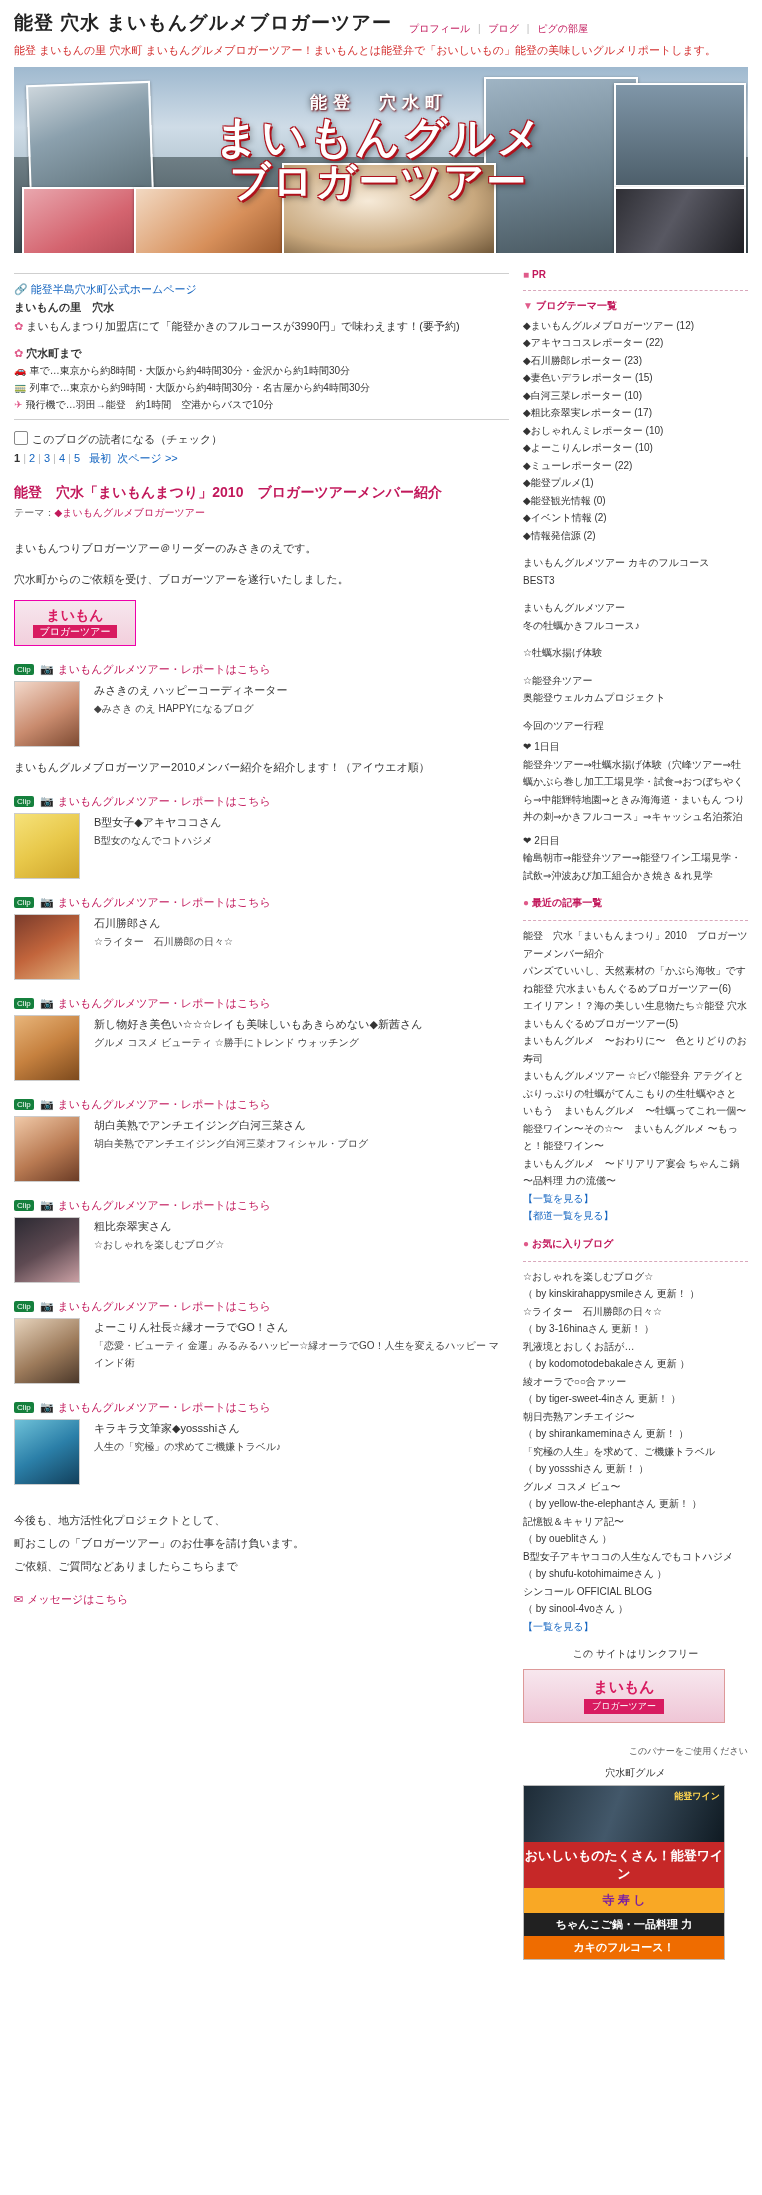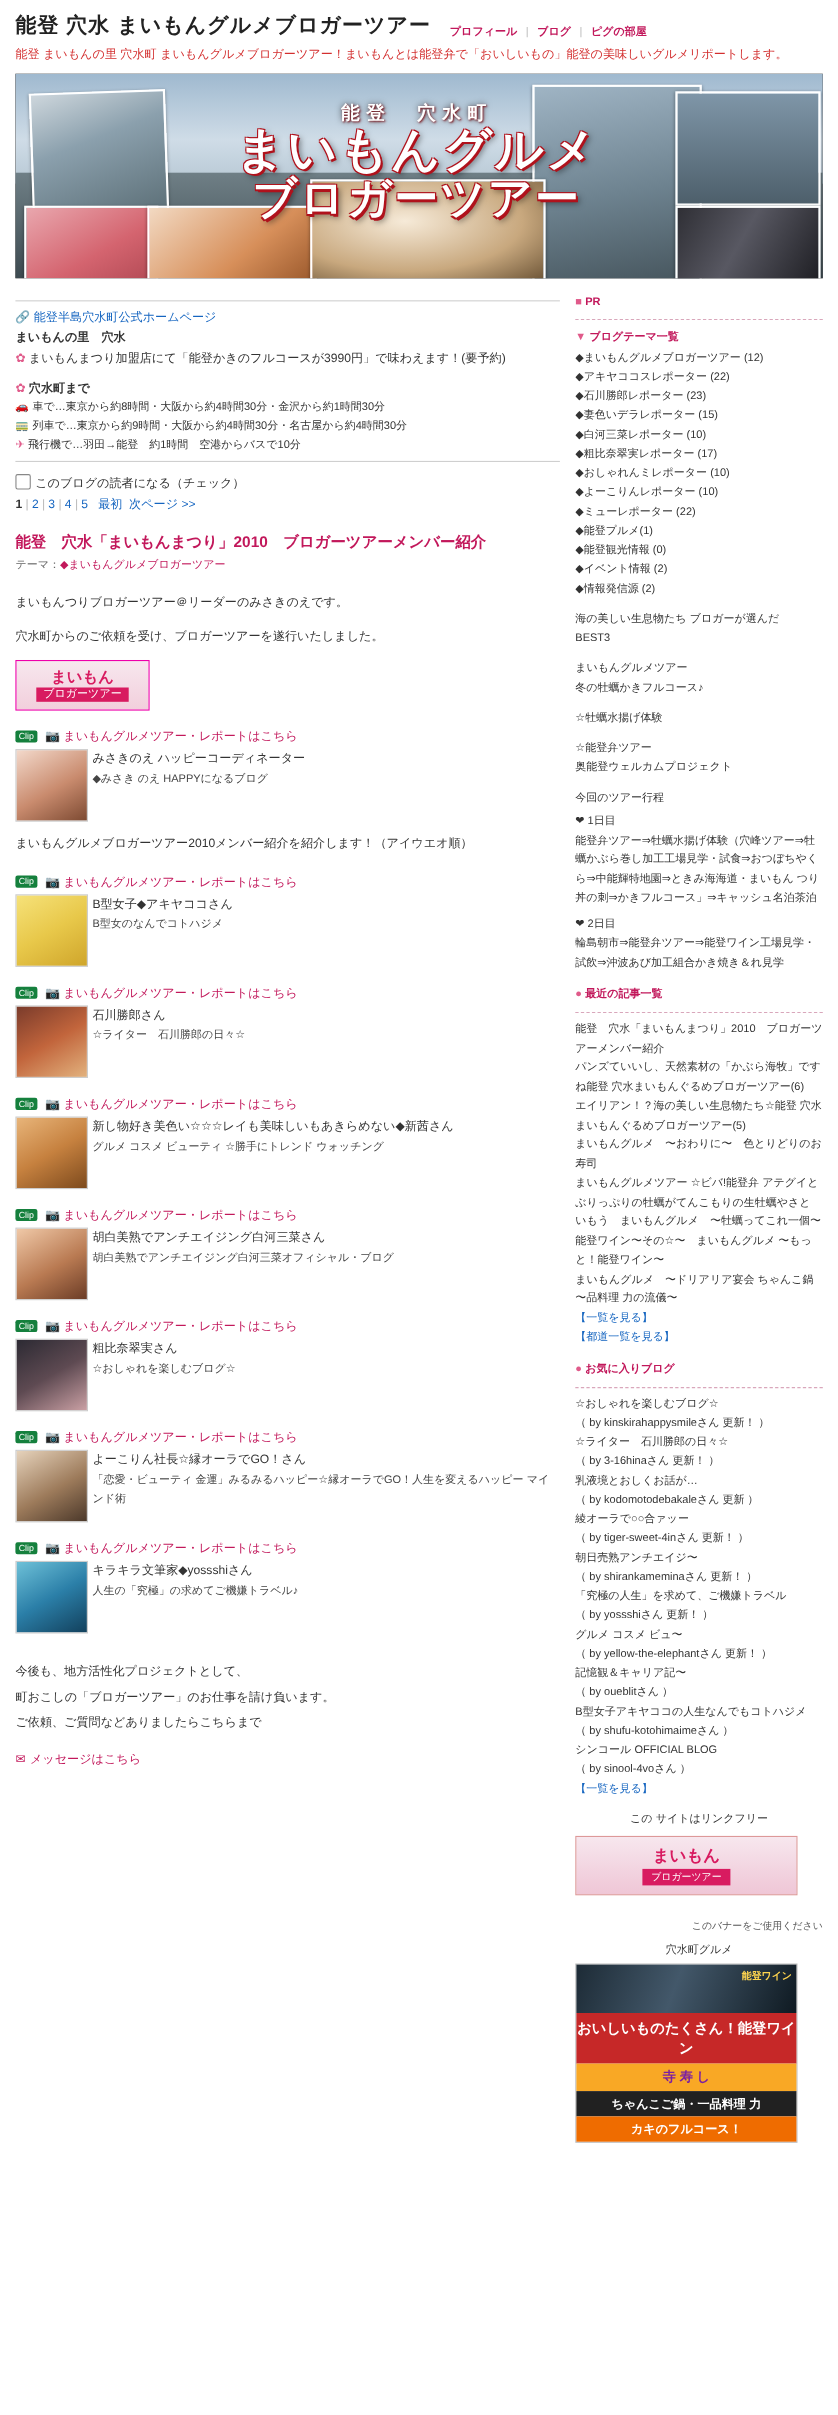--- a/index.html
+++ b/index.html
@@ -13,21 +13,21 @@
   }
   .page{width:762px;position:relative;}
 
   
   .site-header{padding:10px 14px 2px 14px;}
   .site-title{
     font-size:19px;font-weight:bold;color:#222;letter-spacing:1px;
     display:inline-block;vertical-align:bottom;
   }
   .hdr-nav{display:inline-block;vertical-align:bottom;margin-left:14px;font-size:10px;}
-  .hdr-nav a{color:#c2185b;text-decoration:none;font-weight:bold;}
+  .hdr-nav a{color:#c2185b;text-decoration:none;font-weight:normal;}
   .hdr-nav .sep{color:#bbb;margin:0 5px;}
   .site-desc{
     padding:4px 14px 8px 14px;font-size:11px;color:#d32f2f;line-height:1.5;
   }
 
   
   .banner{
     position:relative;width:734px;height:186px;margin:0 14px;
     overflow:hidden;background:#2b2b2b;
   }
@@ -109,21 +109,21 @@
   .logo-box .l2{color:#fff;background:#d81b60;font-size:10px;padding:1px 6px;margin-top:2px;}
 
   .rep-head{font-size:11px;color:#c2185b;margin:16px 0 4px 0;}
   .rep-head .tag{
     display:inline-block;background:#15803d;color:#fff;font-size:8px;
     padding:1px 3px;border-radius:2px;margin-right:4px;vertical-align:1px;
   }
   .rep-head .cam{color:#e05a8a;margin-right:3px;}
   .rep-row{display:flex;align-items:flex-start;margin:2px 0 4px 0;}
   .thumb{width:64px;height:64px;border:1px solid #ccc;flex:0 0 64px;}
-  .rep-txt{padding-left:4px;font-size:11px;line-height:1.7;}
+  .rep-txt{padding-left:14px;font-size:11px;line-height:1.7;}
   .rep-txt .l2{font-size:10px;color:#444;}
 
   .t1{background:linear-gradient(150deg,#f3d9cb,#c98b6e 55%,#7d4a32);}
   .t2{background:linear-gradient(150deg,#f6e27a,#e8c84a 50%,#cfa52b);}
   .t3{background:linear-gradient(150deg,#7a3b2b,#c2653c 50%,#e2b27e);}
   .t4{background:linear-gradient(150deg,#e8b57a,#c6813f 50%,#7d4a1d);}
   .t5{background:linear-gradient(150deg,#f0c9a8,#b97a52 55%,#6b3c26);}
   .t6{background:linear-gradient(150deg,#2c2a33,#5e4a52 50%,#caa0a4);}
   .t7{background:linear-gradient(150deg,#e6d3bc,#9d7b5b 55%,#4b382a);}
   .t8{background:linear-gradient(150deg,#6ec1d8,#2b7fa8 50%,#12405c);}
@@ -141,21 +141,21 @@
 
   .banner-small{
     width:200px;height:52px;margin:6px 0;border:1px solid #d99;
     background:linear-gradient(#f7e7ee,#efc6d6);
     display:flex;flex-direction:column;align-items:center;justify-content:center;
   }
   .banner-small .l1{color:#d81b60;font-weight:bold;font-size:15px;}
   .banner-small .l2{color:#fff;background:#d81b60;font-size:9px;padding:1px 8px;margin-top:2px;}
 
   .ad-box{width:200px;margin:4px 0;border:1px solid #bbb;}
-  .ad-top{height:44px;background:linear-gradient(110deg,#1d2b36,#43586a 45%,#0f1a22);
+  .ad-top{height:56px;background:linear-gradient(110deg,#1d2b36,#43586a 45%,#0f1a22);
     position:relative;text-align:right;}
   .ad-top .cap{position:absolute;right:4px;top:4px;color:#ffd54f;font-size:9px;font-weight:bold;}
   .ad-red{background:#c62828;color:#fff;text-align:center;font-size:13px;font-weight:bold;padding:5px 0;}
   .ad-yellow{background:#f9a825;color:#7b1fa2;text-align:center;font-size:12px;font-weight:bold;padding:4px 0;}
   .ad-dark{background:#212121;color:#fff;text-align:center;font-size:11px;font-weight:bold;padding:4px 12px;}
   .ad-orange{background:#ef6c00;color:#fff;text-align:center;font-size:11px;font-weight:bold;padding:4px 0;}
   .cap-note{font-size:9px;color:#555;text-align:right;margin-top:22px;}
 
   .foot-p{font-size:11px;line-height:2.1;color:#333;margin-top:24px;}
   .msg-line{font-size:11px;color:#c2185b;margin-top:14px;}
@@ -377,21 +377,21 @@
         <div>◆よーこりんレポーター (10)</div>
         <div>◆ミューレポーター (22)</div>
         <div>◆能登プルメ(1)</div>
         <div>◆能登観光情報 (0)</div>
         <div>◆イベント情報 (2)</div>
         <div>◆情報発信源 (2)</div>
       </div>
 
       <div class="s-gap"></div>
       <div class="s-block">
-        <div>海の美しい生息物たち ブロガーが選んだ</div>
+        <div>まいもんグルメツアー カキのフルコース</div>
         <div>BEST3</div>
       </div>
 
       <div class="s-gap"></div>
       <div class="s-block">
         <div>まいもんグルメツアー</div>
         <div>冬の牡蠣かきフルコース♪</div>
       </div>
       <div class="s-gap"></div>
       <div class="s-block">

